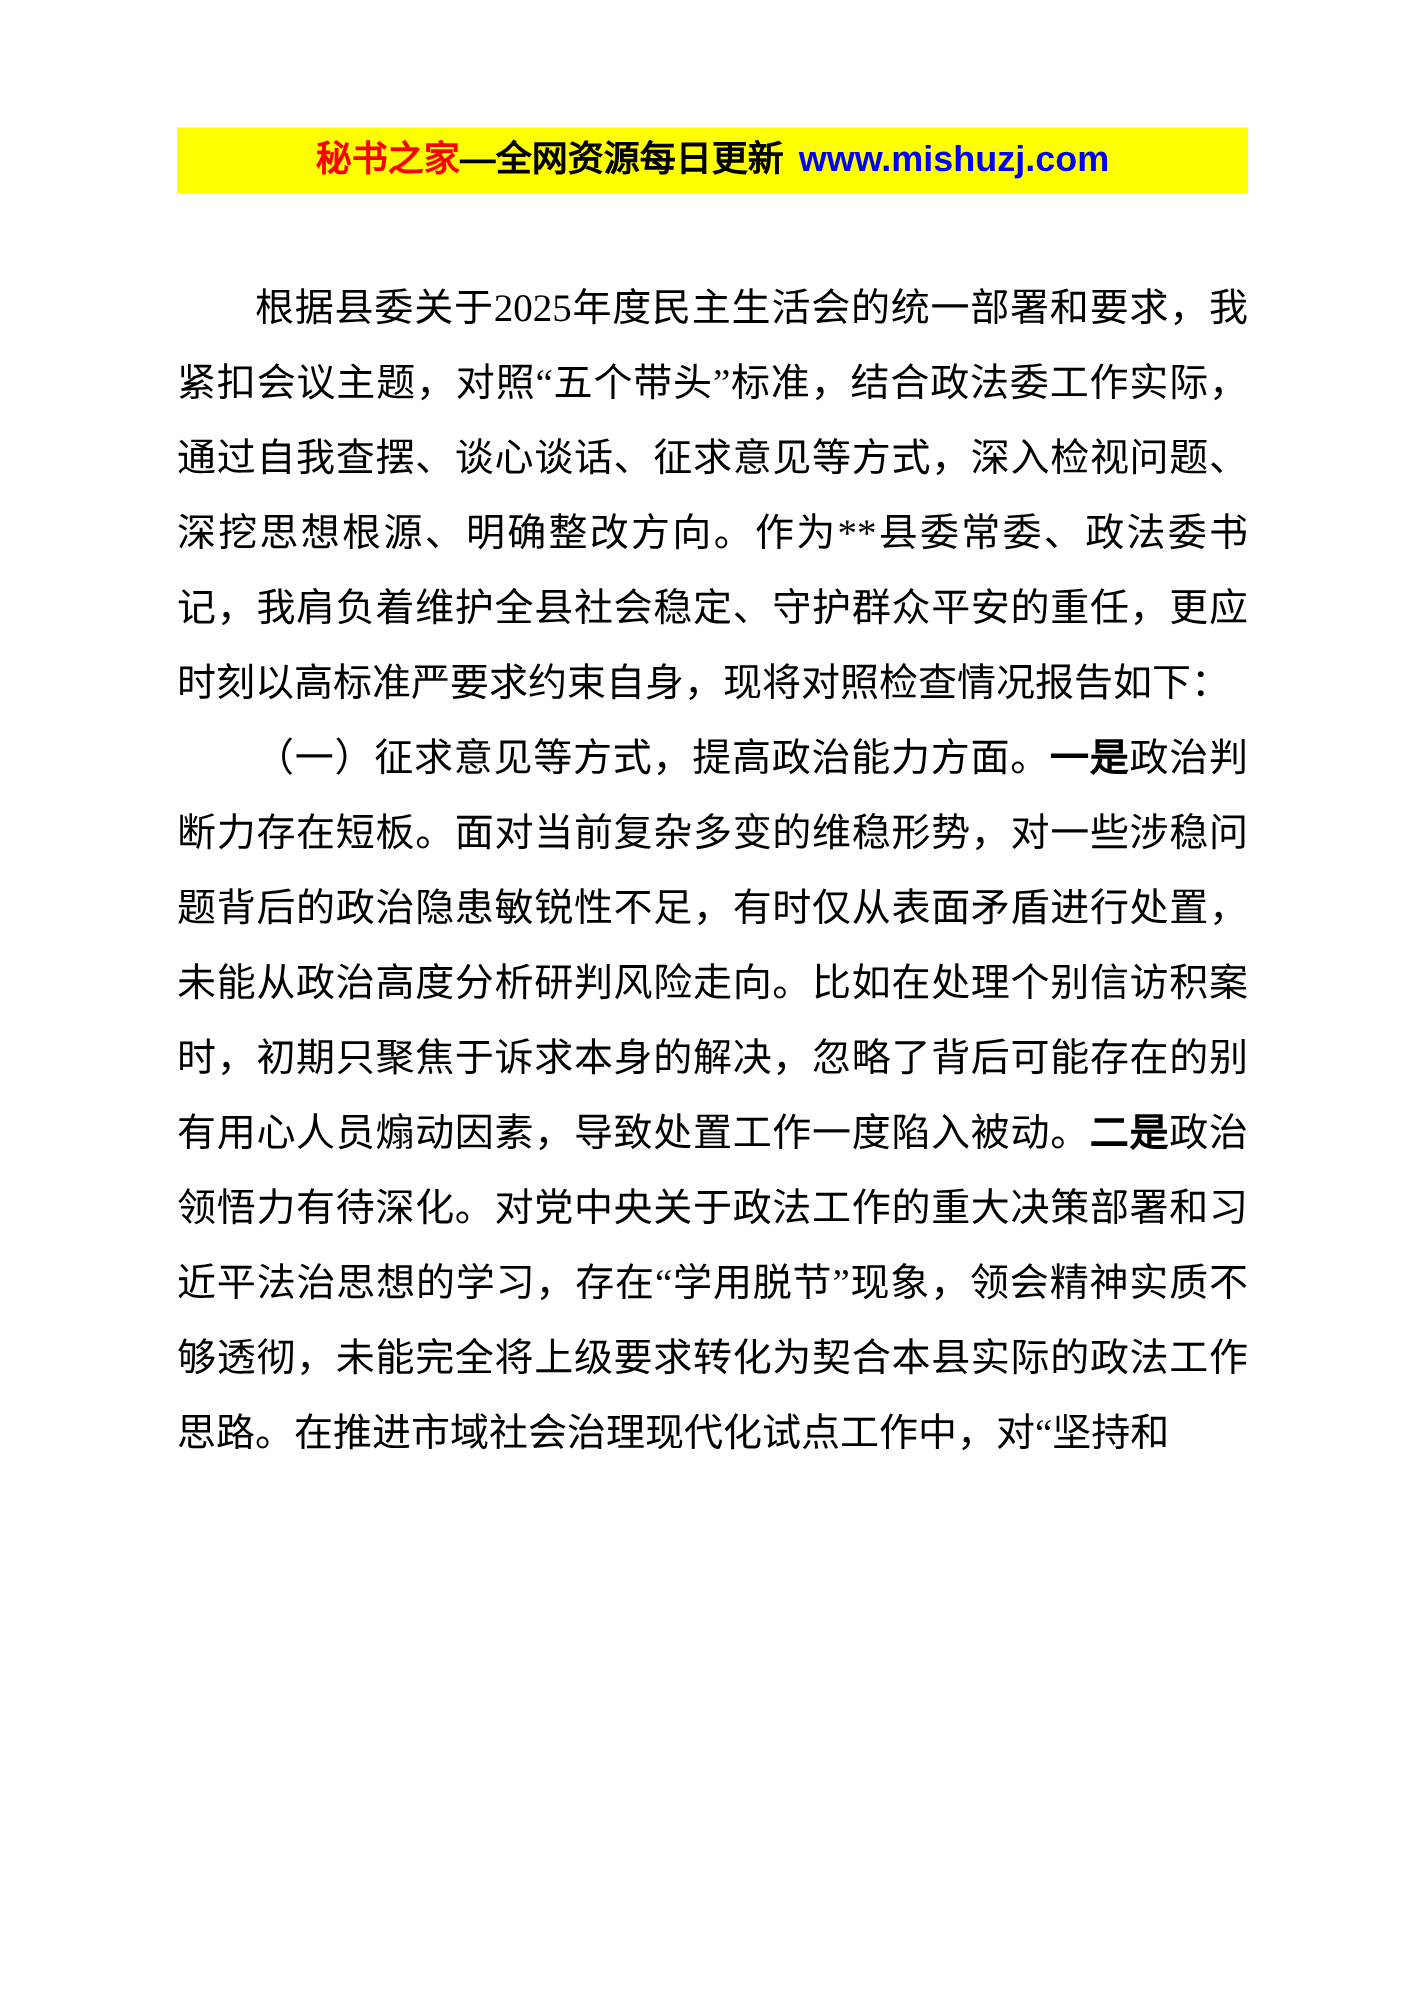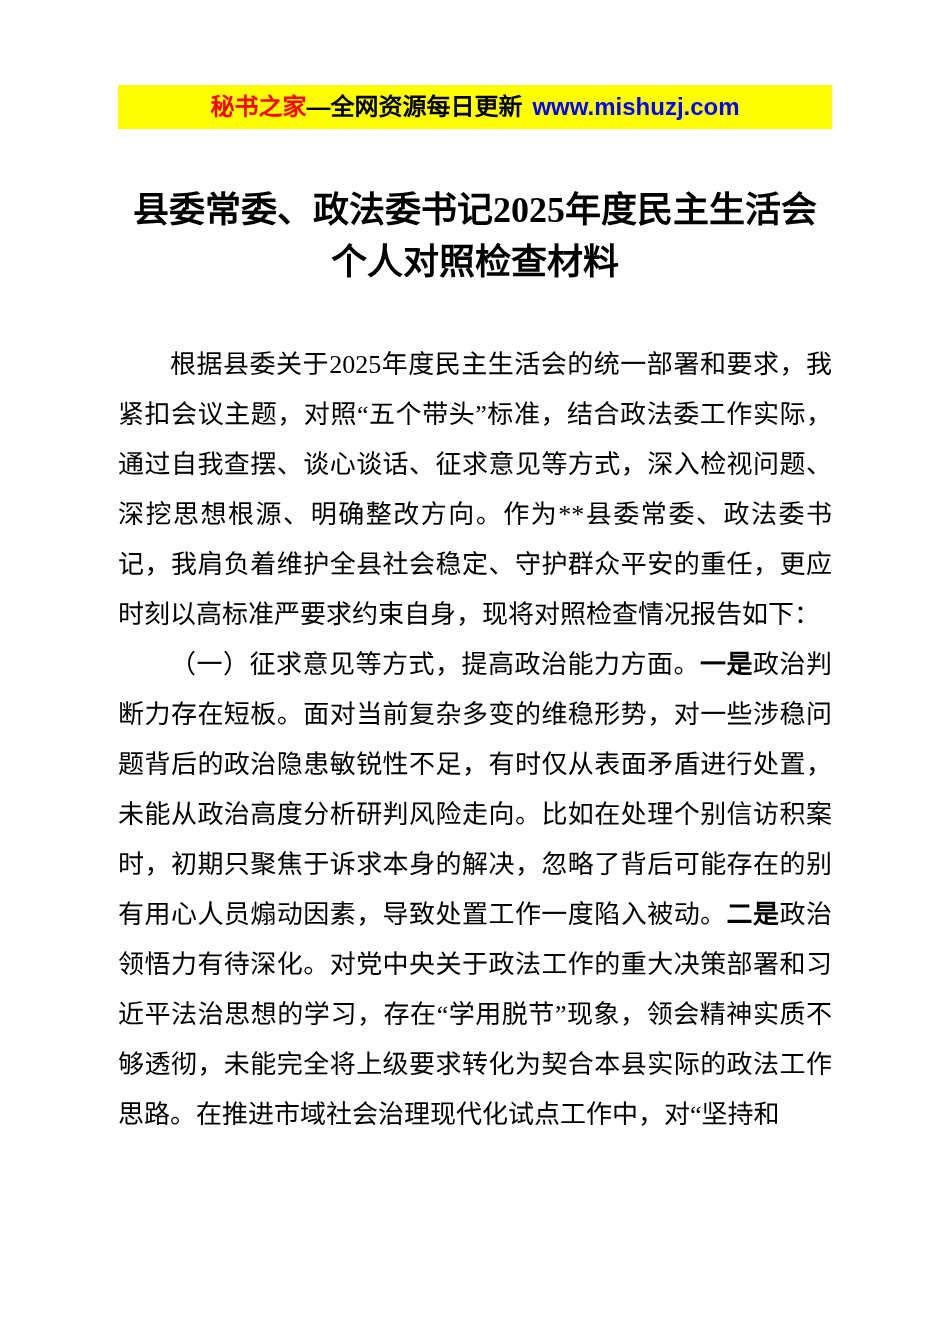--- a/index.html
+++ b/index.html
@@ -54,23 +54,19 @@
 </style>
 </head>
 <body>
 
 <div class="page">
 
   <header class="banner">
     <span class="site-name">秘书之家</span><span class="tagline">—全网资源每日更新</span><a class="url" href="#">www.mishuzj.com</a>
   </header>
 
-  <h1 class="doc-title">
-    <span>县委常委、政法委书记2025年度民主生活会</span><br>
-    <span>个人对照检查材料</span>
-  </h1>
 
   <main class="doc-body">
     <p>根据县委关于2025年度民主生活会的统一部署和要求，我紧扣会议主题，对照“五个带头”标准，结合政法委工作实际，通过自我查摆、谈心谈话、征求意见等方式，深入检视问题、深挖思想根源、明确整改方向。作为**县委常委、政法委书记，我肩负着维护全县社会稳定、守护群众平安的重任，更应时刻以高标准严要求约束自身，现将对照检查情况报告如下：</p>
     <p><span>（一）征求意见等方式，提高政治能力方面。</span><span class="bold">一是</span><span>政治判断力存在短板。面对当前复杂多变的维稳形势，对一些涉稳问题背后的政治隐患敏锐性不足，有时仅从表面矛盾进行处置，未能从政治高度分析研判风险走向。比如在处理个别信访积案时，初期只聚焦于诉求本身的解决，忽略了背后可能存在的别有用心人员煽动因素，导致处置工作一度陷入被动。</span><span class="bold">二是</span><span>政治领悟力有待深化。对党中央关于政法工作的重大决策部署和习近平法治思想的学习，存在“学用脱节”现象，领会精神实质不够透彻，未能完全将上级要求转化为契合本县实际的政法工作思路。在推进市域社会治理现代化试点工作中，对“坚持和</span></p>
   </main>
 
 </div>
 
 </body></html>

